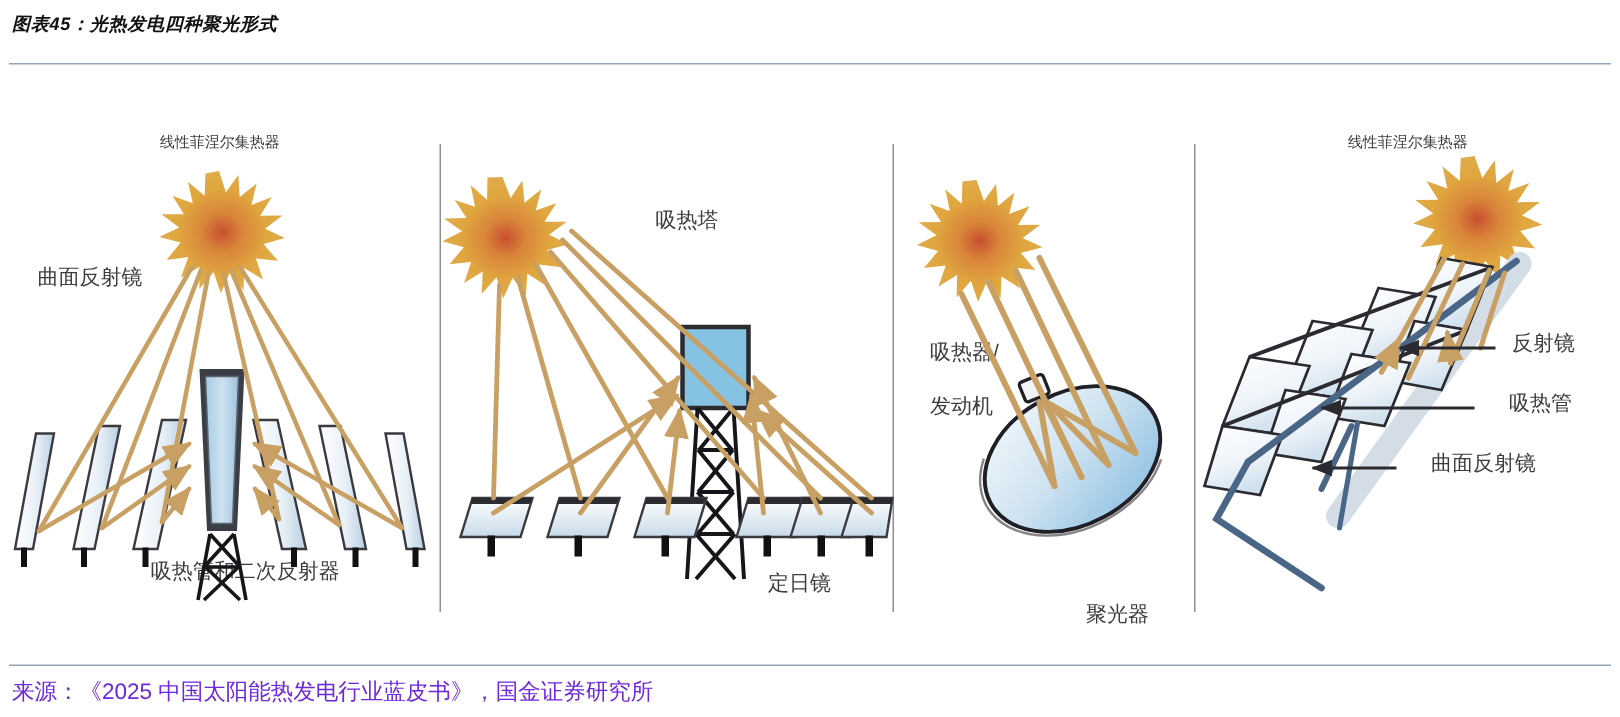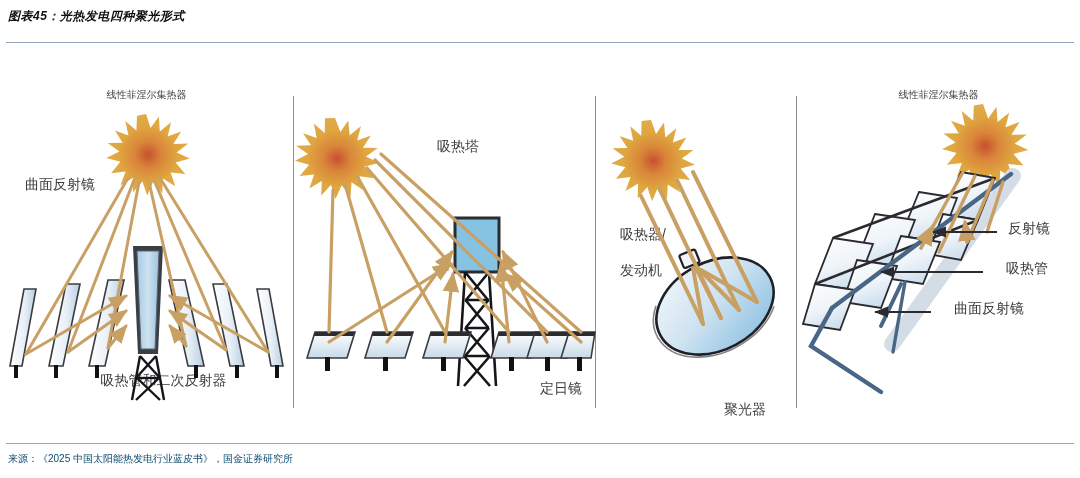--- a/index.html
+++ b/index.html
@@ -16,21 +16,21 @@
     color:#111111;letter-spacing:.5px;white-space:nowrap;
   }
   .rule{
     position:absolute;left:6px;width:1068px;height:0;
     border-top:1.5px solid #93a7b8;
   }
   .rule.top{top:42px;}
   .rule.bottom{top:443px;}
   .source-note{
     position:absolute;left:8px;top:452px;
-    font-size:10px;color:#0c4a6e;white-space:nowrap;
+    font-size:15px;color:#6d28d9;white-space:nowrap;
   }
   .panels{
     position:absolute;left:0;top:56px;width:1080px;height:380px;
   }
   .vdiv{
     position:absolute;top:40px;height:312px;width:0;
     border-left:1.5px solid #8d8d8d;
   }
   .panel{position:absolute;top:0;height:380px;}
   .p1{left:0;width:293px;}
@@ -140,21 +140,21 @@
         <path d="M108,292 L126,270"></path>
         <path d="M268,296 L170,240"></path>
         <path d="M226,294 L170,255"></path>
         <path d="M186,290 L170,270"></path>
       </g>
     </svg>
   </div>
 
   <div class="panel p2">
     <div class="lbl" style="left:125px;top:82px;">吸热塔</div>
-    <div class="lbl" style="left:200px;top:324px;margin-left:28px;">定日镜</div>
+    <div class="lbl" style="left:200px;top:324px;">定日镜</div>
 
     <svg class="panel-svg" width="300" height="380" viewBox="0 0 300 380">
       <defs>
         <linearGradient id="helioG" x1="0" y1="0" x2="0" y2="1">
           <stop offset="0%" stop-color="#ffffff"></stop>
           <stop offset="100%" stop-color="#c7dae9"></stop>
         </linearGradient>
         <marker id="arrR2" markerWidth="7" markerHeight="7" refX="5.6" refY="3" orient="auto">
           <path d="M0,0.4 L6.4,3 L0,5.6 z" fill="#c9a063"></path>
         </marker>

